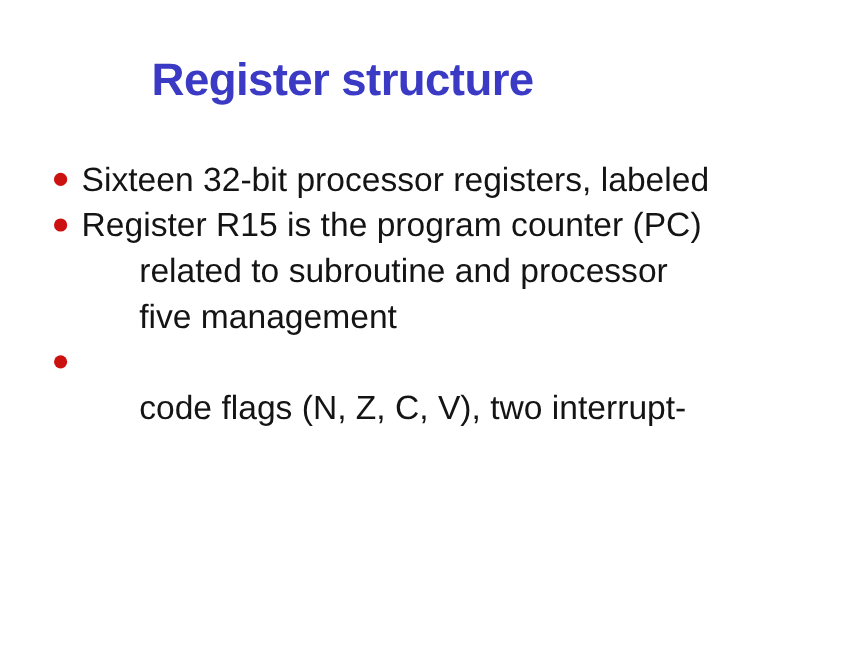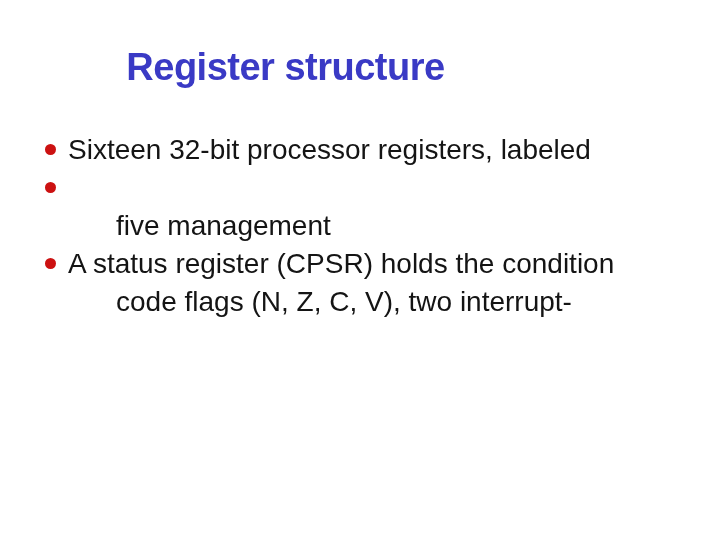--- a/index.html
+++ b/index.html
@@ -66,28 +66,31 @@
 
   <h1 class="title">Register structure</h1>
 
   <div class="content">
 
     <div class="bline first">
       <span class="dot"></span><span class="txt">Sixteen 32-bit processor registers, labeled</span>
     </div>
 
     <div class="bline first">
-      <span class="dot"></span>
+      <span class="dot"></span><span class="txt">Register R15 is the program counter (PC)</span>
     </div>
 
+    <div class="bline cont">
+      <span class="txt">related to subroutine and processor</span>
+    </div>
     <div class="bline cont">
       <span class="txt">five management</span>
     </div>
 
     <div class="bline first">
-      <span class="dot"></span><span class="txt">A status register (CPSR) holds the condition</span>
+      <span class="dot"></span>
     </div>
     <div class="bline cont">
       <span class="txt">code flags (N, Z, C, V), two interrupt-</span>
     </div>
 
   </div>
 </div>
 
 </body></html>

